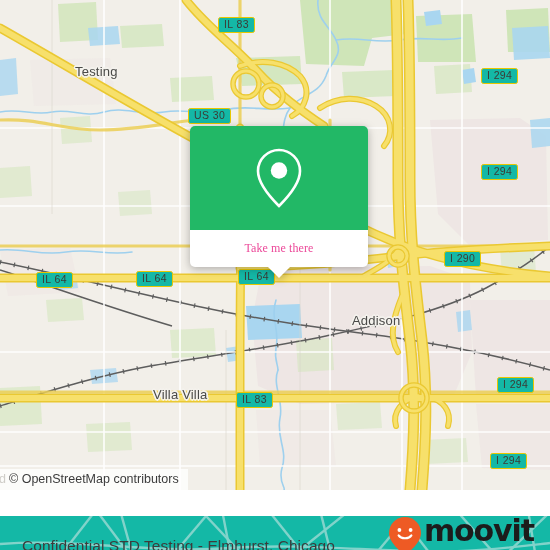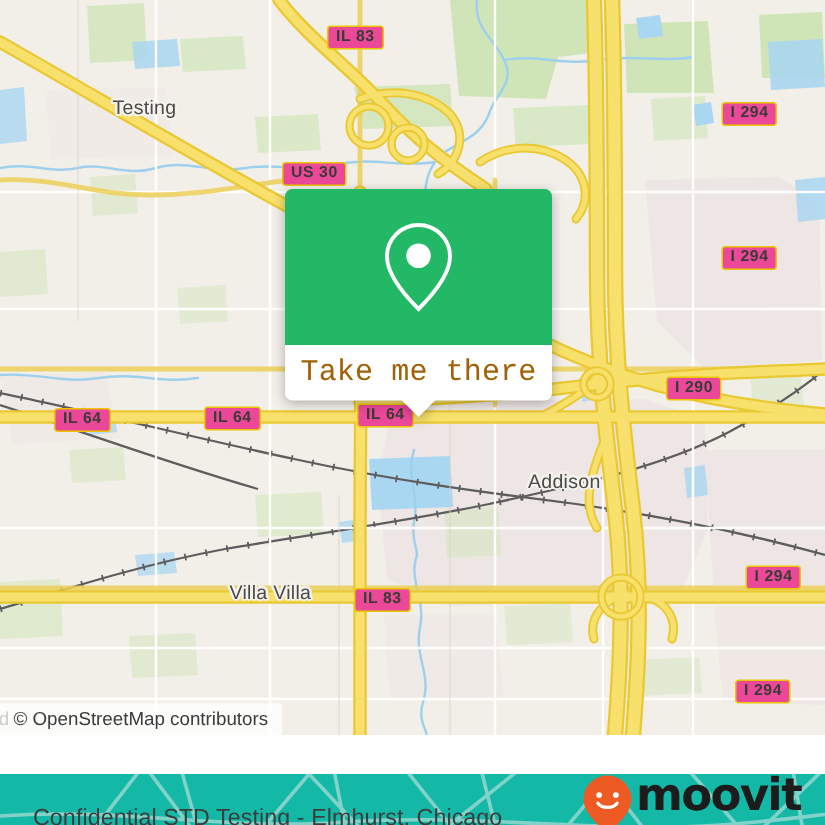--- a/index.html
+++ b/index.html
@@ -40,27 +40,27 @@
        1.2px 1.2px 0 #f4f2ed, -1.2px 1.2px 0 #f4f2ed,
        1.2px -1.2px 0 #f4f2ed, -1.2px -1.2px 0 #f4f2ed;
     white-space: pre;
     line-height: 13px;
     pointer-events: none;
   }
 
   
   .shield {
     position: absolute;
-    background: #ec4899;
+    background: #14b8a6;
     border: 1.6px solid #e8c700;
     border-radius: 2.5px;
     color: #3b3b36;
     font-family: "Liberation Sans", sans-serif;
     font-size: 10.5px;
-    font-weight: bold;
+    font-weight: normal;
     letter-spacing: .4px;
     padding: 1px 5px 2px 5px;
     line-height: 11px;
     white-space: nowrap;
     box-sizing: border-box;
   }
 
   
   #attribution {
     position: absolute;
@@ -102,23 +102,23 @@
   #popup-bottom {
     height: 37px;
     background: #ffffff;
     border-radius: 0 0 5px 5px;
     display: flex;
     align-items: center;
     justify-content: center;
     position: relative;
   }
   #popup-label {
-    color: #a16207;
-    font-size: 20px;
-    font-family: Liberation Mono, monospace;
+    color: #ec4899;
+    font-size: 12px;
+    font-family: Liberation Serif, serif;
     letter-spacing: .1px;
   }
   #popup-tail {
     position: absolute;
     left: 50%;
     transform: translateX(-50%);
     bottom: -11px;
     width: 0; height: 0;
     border-left: 12px solid transparent;
     border-right: 12px solid transparent;

